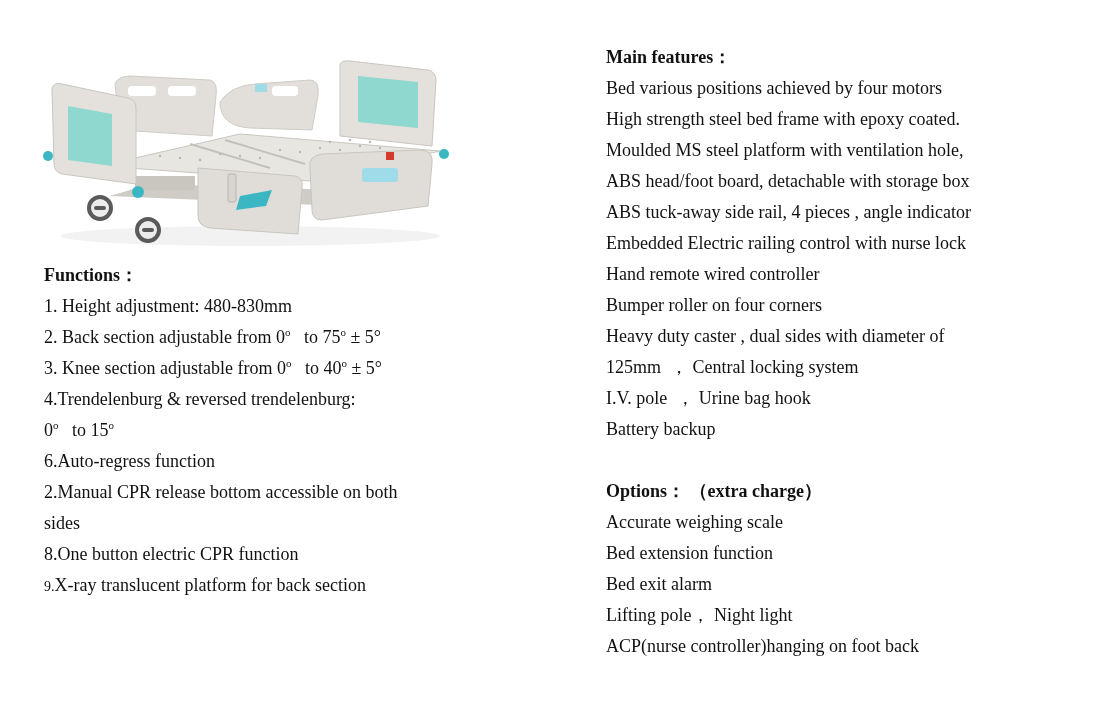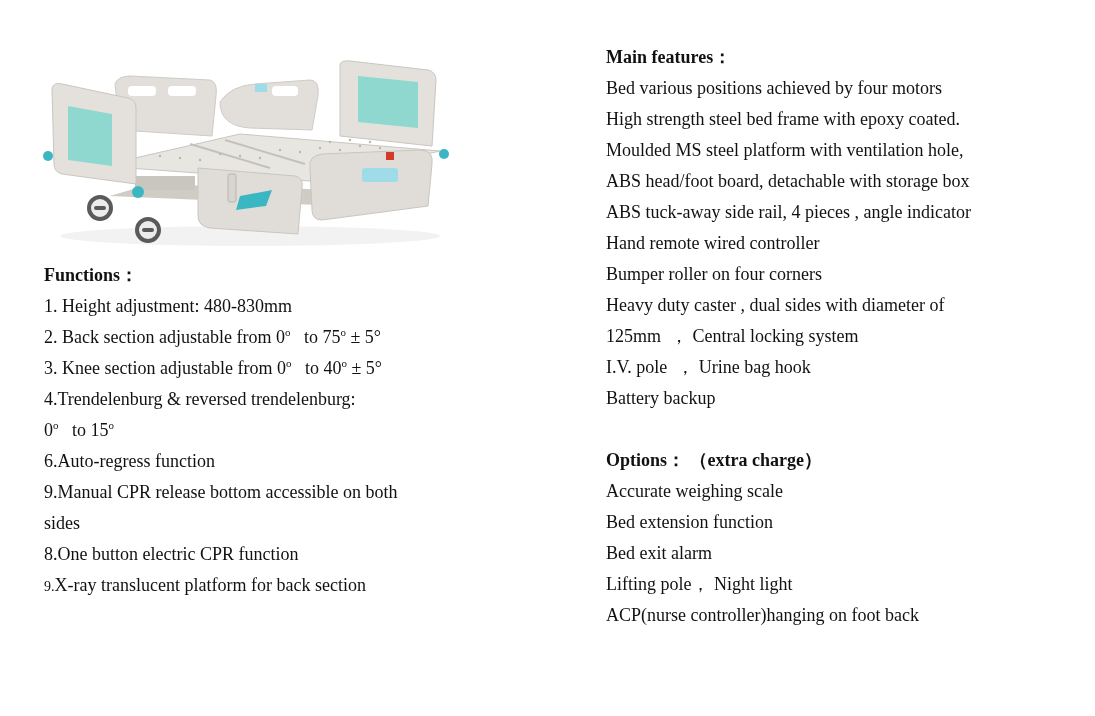--- a/index.html
+++ b/index.html
@@ -91,33 +91,34 @@
   </div>
 
   <div class="col col-left">
     <span class="section-title">Functions：</span>
     <span class="line">1. Height adjustment: 480-830mm</span>
     <span class="line"><span>2. Back section adjustable from 0</span><sup class="deg">o</sup><span style="white-space:pre">   to 75</span><sup class="deg">o</sup><span> ± 5°</span></span>
     <span class="line"><span>3. Knee section adjustable from 0</span><sup class="deg">o</sup><span style="white-space:pre">   to 40</span><sup class="deg">o</sup><span> ± 5°</span></span>
     <span class="line">4.Trendelenburg &amp; reversed trendelenburg:</span>
     <span class="line"><span>0</span><sup class="deg">o</sup><span style="white-space:pre">   to 15</span><sup class="deg">o</sup></span>
     <span class="line">6.Auto-regress function</span>
-    <span class="line">9.Manual CPR release bottom accessible on both</span>
+    <span class="line">2.Manual CPR release bottom accessible on both</span>
     <span class="line">sides</span>
     <span class="line">8.One button electric CPR function</span>
     <span class="line"><span class="small-num">9.</span><span>X-ray translucent platform for back section</span></span>
   </div>
 
   <div class="col col-right">
     <span class="section-title">Main features：</span>
     <span class="line">Bed various positions achieved by four motors</span>
     <span class="line">High strength steel bed frame with epoxy coated.</span>
     <span class="line">Moulded MS steel platform with ventilation hole,</span>
     <span class="line">ABS head/foot board, detachable with storage box</span>
     <span class="line">ABS tuck-away side rail, 4 pieces , angle indicator</span>
+    <span class="line">Embedded Electric railing control with nurse lock</span>
     <span class="line">Hand remote wired controller</span>
     <span class="line">Bumper roller on four corners</span>
     <span class="line">Heavy duty caster , dual sides with diameter of</span>
     <span class="line">125mm &nbsp;， Central locking system</span>
     <span class="line">I.V. pole &nbsp;， Urine bag hook</span>
     <span class="line">Battery backup</span>
     <span class="blank"></span>
     <span class="section-title">Options： （extra charge）</span>
     <span class="line">Accurate weighing scale</span>
     <span class="line">Bed extension function</span>

